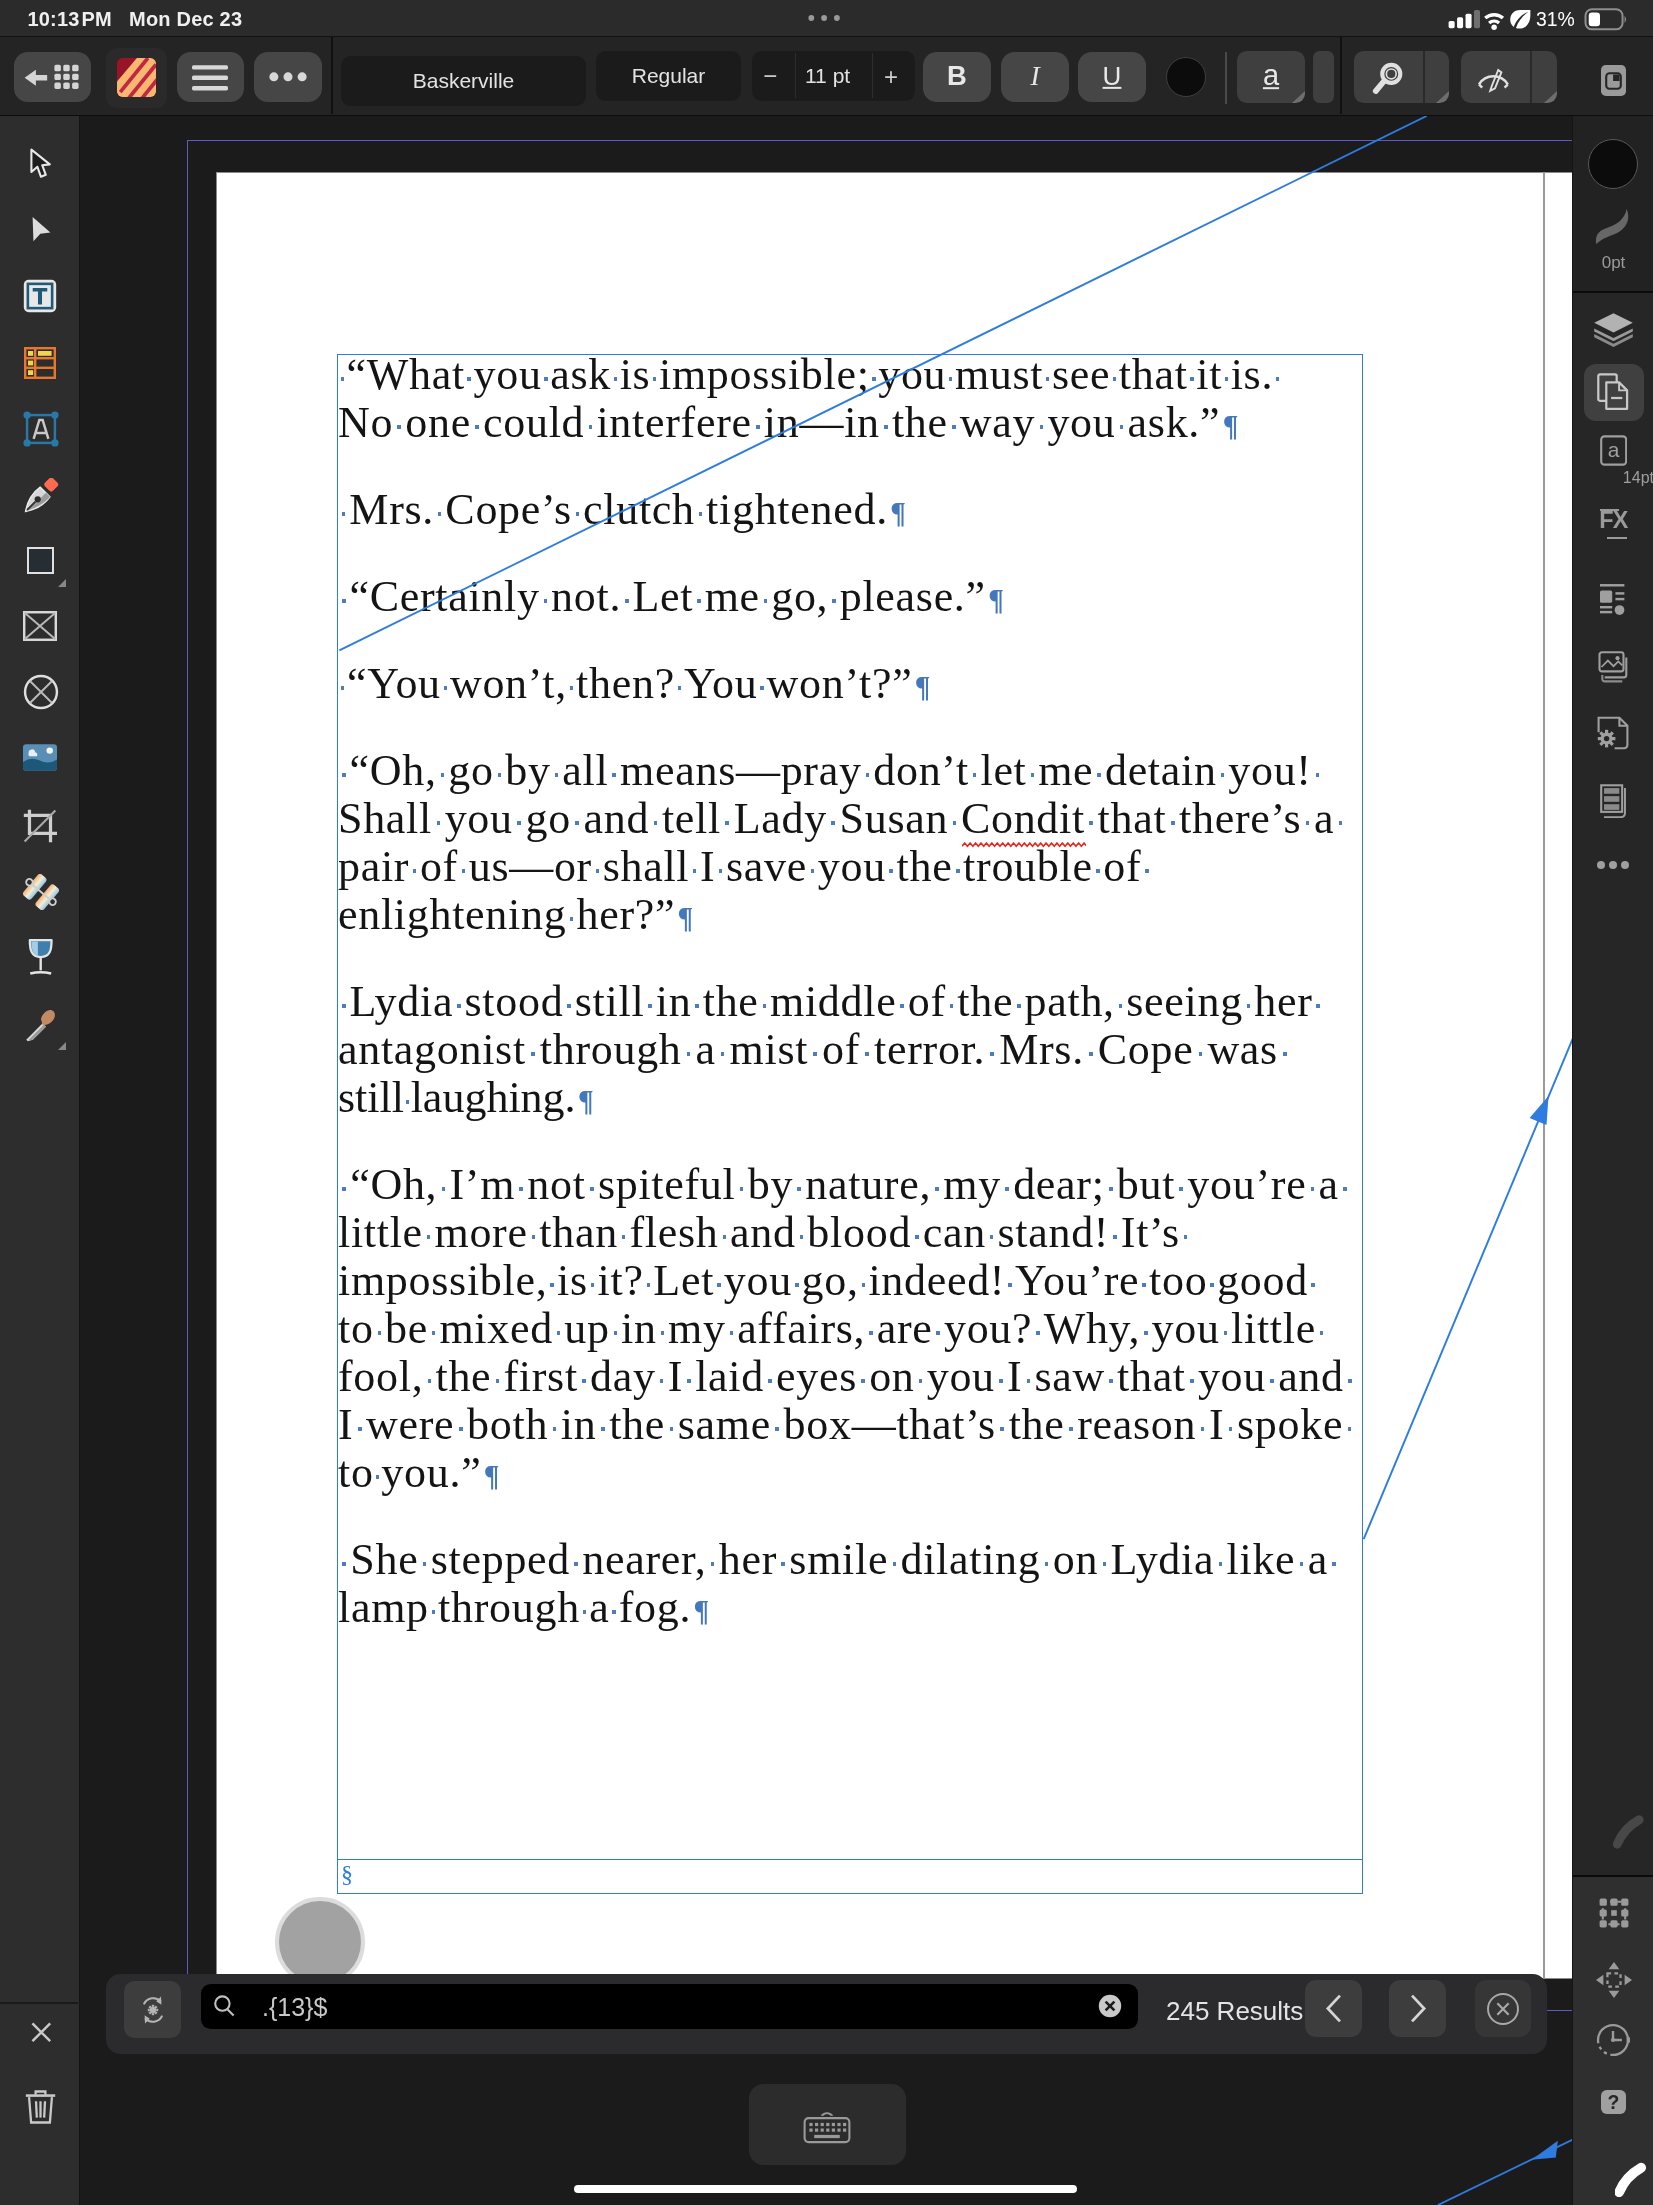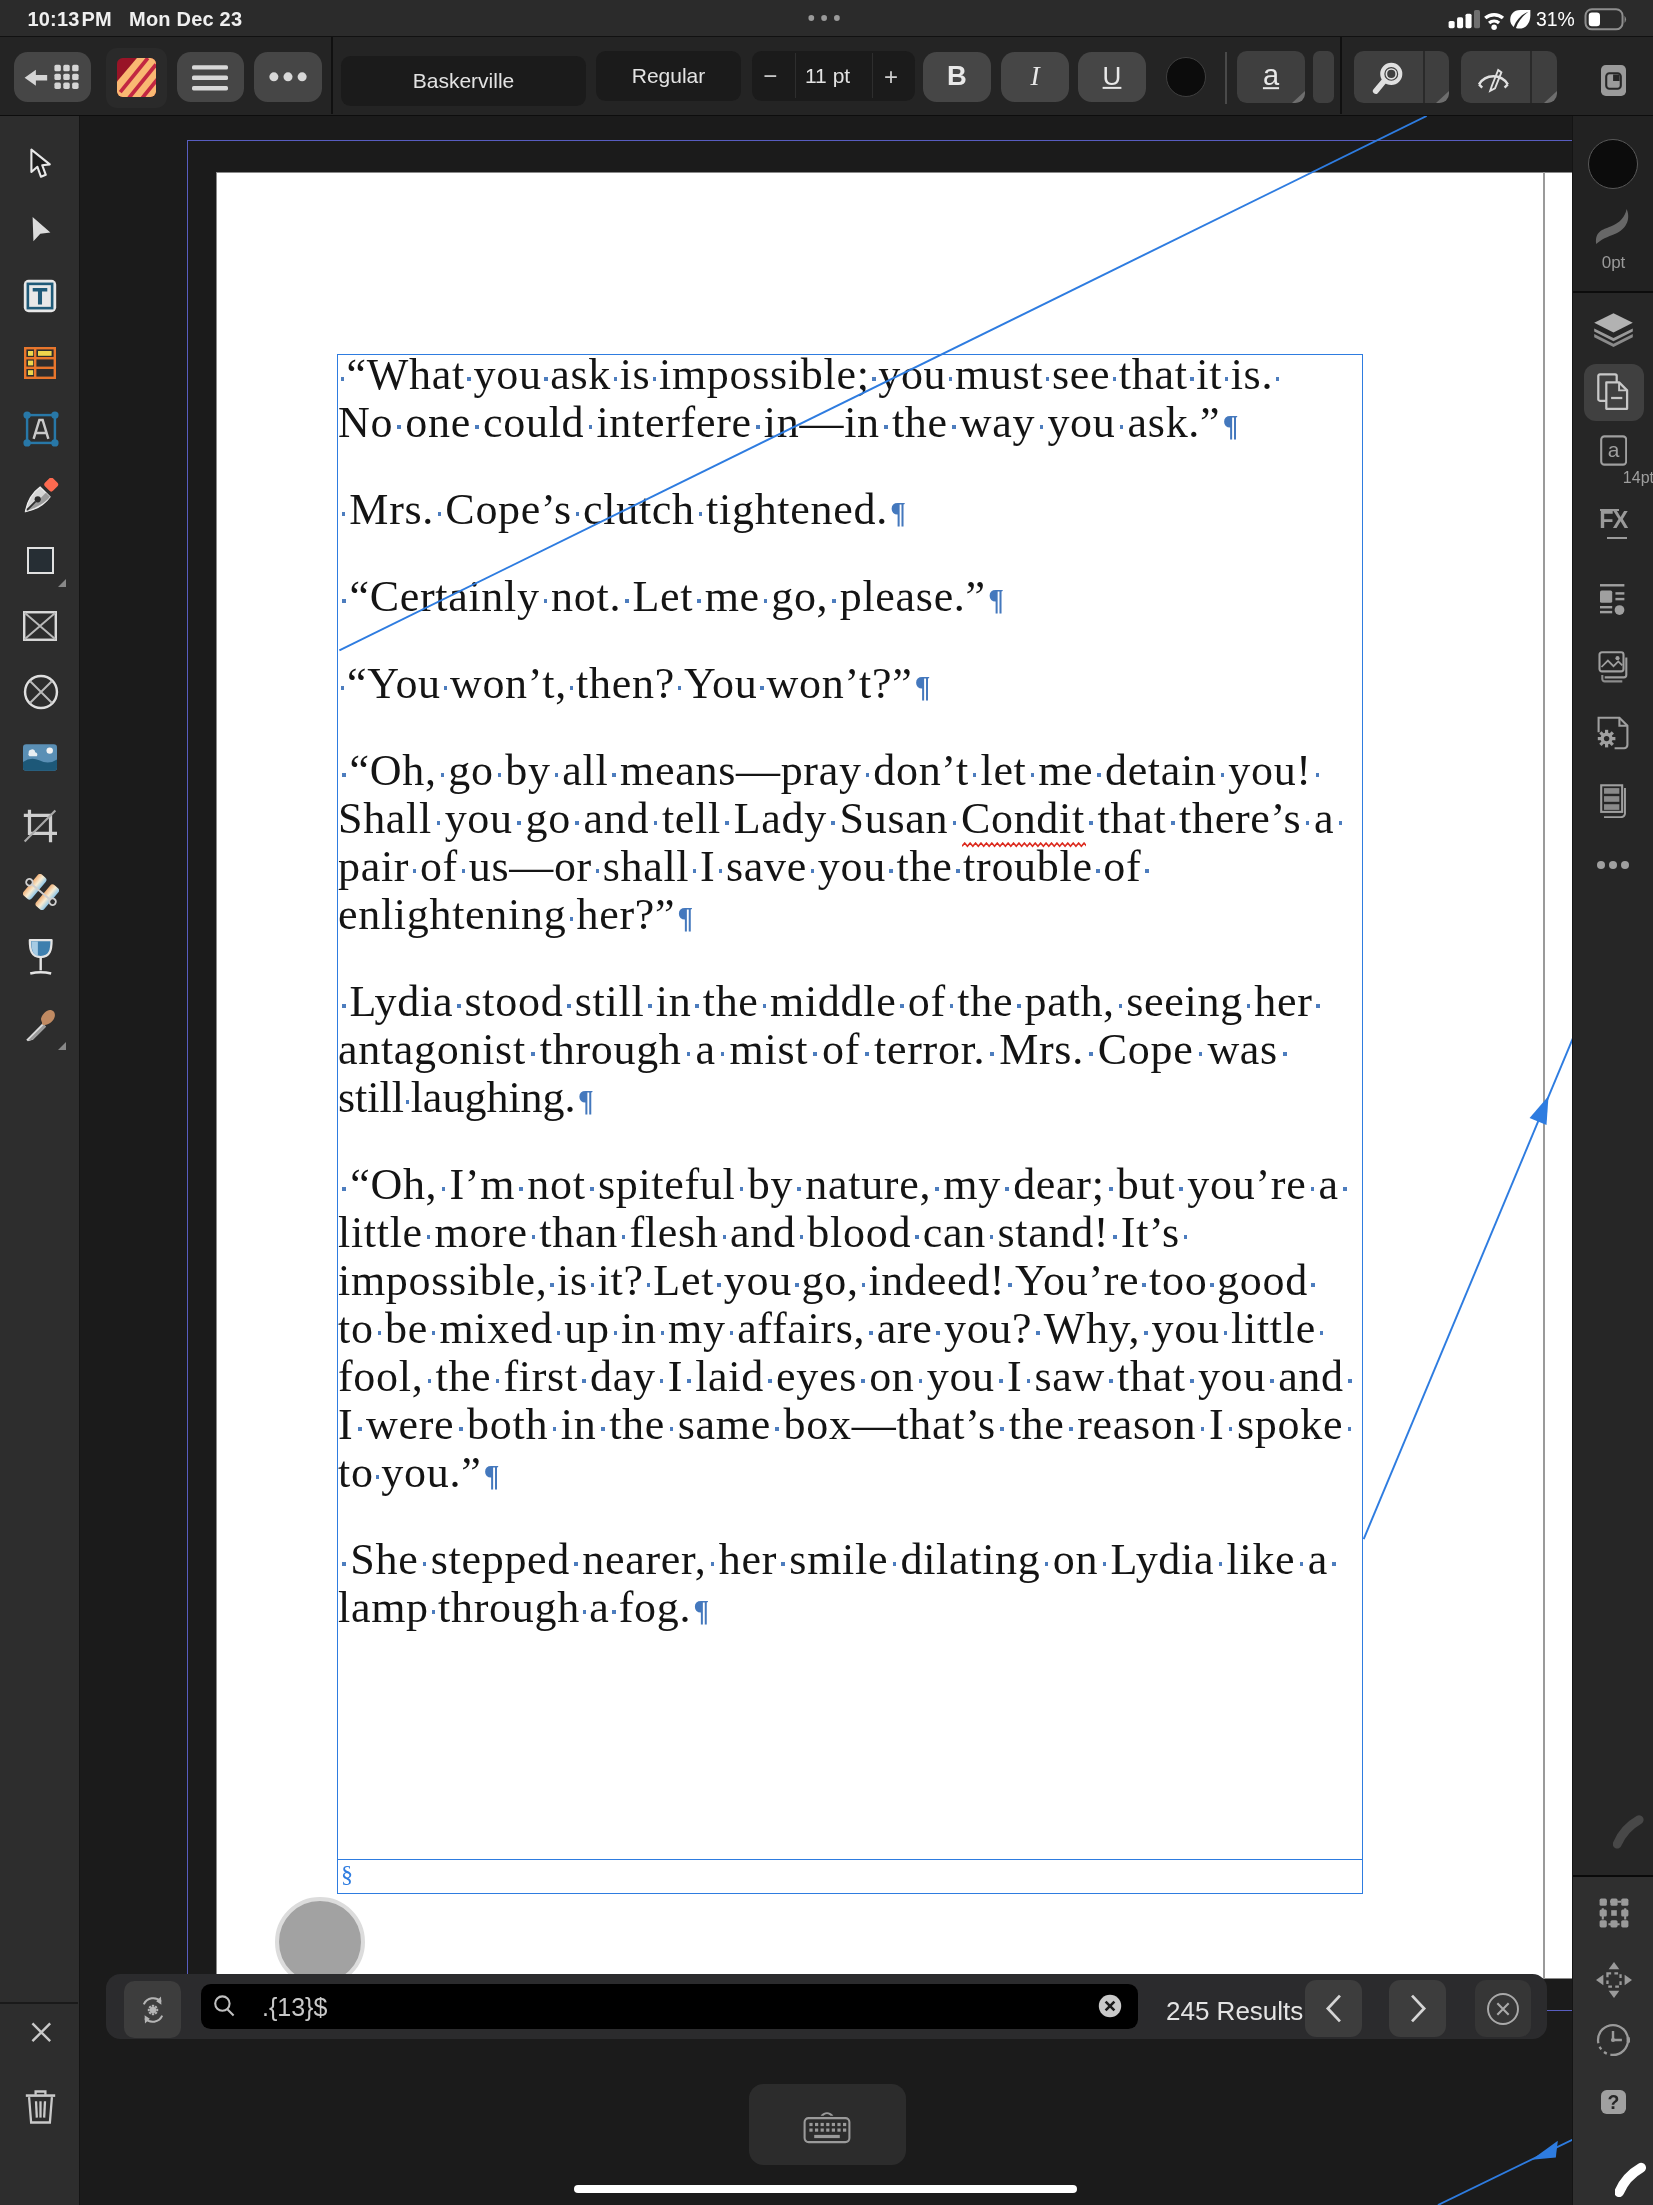--- a/index.html
+++ b/index.html
@@ -11,21 +11,21 @@
 .p{color:#4478bd;font-size:29px;margin-left:2.4px;letter-spacing:0;position:relative;top:-1.6px;font-weight:bold;line-height:0}
 .sq{position:relative}
 .ln{letter-spacing:inherit}
 
 #status{left:0;top:0;width:1653px;height:36px;background:#2b2b2b;z-index:20}
 #toolbar{left:0;top:36px;width:1653px;height:80px;background:#242424;border-top:1.6px solid #111;border-bottom:1.6px solid #0d0d0d;z-index:20}
 #lside{left:0;top:116px;width:80px;height:2089px;background:#2d2d2d;border-right:1.6px solid #141414;z-index:15}
 #rside{left:1572px;top:116px;width:81px;height:2089px;background:#262626;border-left:1.6px solid #141414;z-index:15}
 .btn{position:absolute;background:#464646;border-radius:13.7px}
 .fld{position:absolute;background:#1b1b1b;border-radius:9.7px;color:#e3e3e3;font-size:21px;display:flex;align-items:center;justify-content:center}
-#search{left:106px;top:1974px;width:1441px;height:65px;background:#2b2b2d;border-radius:14.5px;z-index:30}
+#search{left:106px;top:1974px;width:1441px;height:80px;background:#2b2b2d;border-radius:14.5px;z-index:30}
 #kbd{left:749px;top:2084px;width:157px;height:81px;background:#2c2c2c;border-radius:14.5px;z-index:30}
 #homebar{left:574px;top:2185px;width:503px;height:8px;background:#fff;border-radius:4px;z-index:40}
 </style></head><body>
 
 <div class="a" id="canvas" style="left:80px;top:116px;width:1493px;height:2089px;background:#1b1b1b;overflow:hidden;z-index:1">
 
   <div class="a" style="left:107px;top:24px;width:1437px;height:1871px;border:1.6px solid #585dc0"></div>
 
   <div class="a" style="left:136px;top:56px;width:1437px;height:1807px;background:#fff;border-top:1.6px solid #8a8a8a;border-left:1.6px solid #8a8a8a;border-bottom:1.6px solid #8a8a8a"></div>
   <div class="a" style="left:1463px;top:56px;width:1.6px;height:1807px;background:#9a9a9a"></div>

